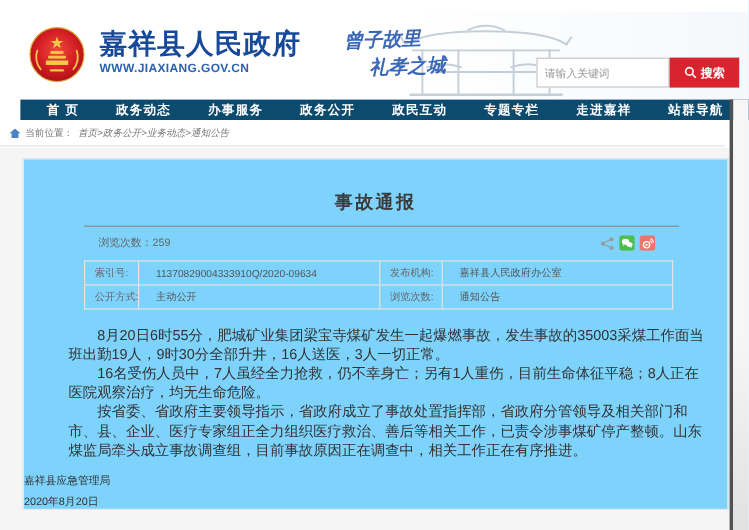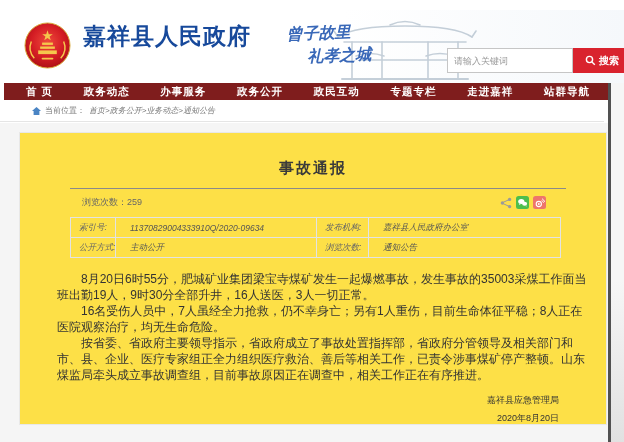--- a/index.html
+++ b/index.html
@@ -14,55 +14,55 @@
   .emblem { position:absolute; left:24px; top:12px; width:47px; height:47px; }
   .title-block { position:absolute; left:83px; top:13px; }
   .site-name { font-size:23px; font-weight:bold; color:#17499b; letter-spacing:1px; line-height:26px;}
   .site-url  { font-size:10px; font-weight:bold; color:#2a62ad; margin-top:3px; letter-spacing:0.3px; }
   .slogan { position:absolute; left:287px; top:14px; color:#3968b8; font-size:16px;
     font-style:italic; font-weight:bold; font-family:"DejaVu Serif","Liberation Serif",serif;
     transform:rotate(-2deg); line-height:17px; }
   .slogan-l2 { margin-left:20px; margin-top:6px; }
   .archway { position:absolute; left:330px; top:6px; opacity:0.6; }
   .search-box { position:absolute; left:447px; top:38px; display:flex; }
-  .search-input { width:126px; height:25px; box-sizing:border-box; border:1px solid #c6c6c6;
+  .search-input { width:111px; height:25px; box-sizing:border-box; border:1px solid #c6c6c6;
     font-size:9px; padding:0 6px; color:#333; outline:none; font-family:inherit; }
   .search-input::placeholder { color:#999; }
   .search-btn { width:58px; height:25px; background:#d9232e; color:#fff; border:none;
     font-size:10px; font-weight:bold; display:flex; align-items:center; justify-content:center;
     gap:3px; cursor:pointer; font-family:inherit; }
   
-  .nav { position:absolute; top:83px; left:4px; width:608px; height:17px; background:#7f1d1d;
+  .nav { position:absolute; top:83px; left:17px; width:608px; height:17px; background:#0c4a6e;
     display:flex; justify-content:space-between; align-items:center; padding:0 22px; box-sizing:border-box; }
   .nav a { color:#fff; font-size:10.5px; font-weight:bold; text-decoration:none; letter-spacing:1px; white-space:nowrap; }
   
   .breadcrumb-bar { position:absolute; top:100px; left:0; width:604px; height:22px; background:#fff;
     border-bottom:1px solid #e5e5e5; box-sizing:border-box; display:flex; align-items:center;
-    padding-left:32px; font-size:8px; color:#777; gap:4px; }
+    padding-left:8px; font-size:8px; color:#777; gap:4px; }
   .breadcrumb-bar a { color:#777; text-decoration:none;font-style:italic; }
   
   .content-bg { position:absolute; top:123px; left:0; width:608px; height:319px; background:#f5f5f5; }
-  .card { position:absolute; top:9px; left:19px; width:588px; height:293px; background:#fde047;
+  .card { position:absolute; top:9px; left:19px; width:588px; height:293px; background:#7dd3fc;
     border:1px solid #e8e8e8; box-sizing:border-box; }
   .article-title { margin:26px 0 0 0; text-align:center; font-size:15px; font-weight:600;
     color:#3a3a3a; letter-spacing:2px; }
   .title-divider { margin:10px 40px 0 50px; border-top:1px solid #8a8a8a; }
   .meta-row { position:relative; height:27px; margin:0 40px 0 50px; display:flex;
     align-items:center; font-size:9px; color:#666; }
   .meta-item1 { margin-left:115px; }
   .meta-item2 { margin-left:12px; }
   .share-icons { position:absolute; right:20px; top:0; height:27px; display:flex; gap:4px; align-items:center; }
   .share-icons .sbtn { display:inline-flex; cursor:pointer; }
   .meta-table { width:491px; margin:1px 47px 0 50px; border-collapse:collapse; font-size:8.5px;
-    color:#555; table-layout:fixed;font-style:italic; }
+    color:#555; table-layout:fixed; }
   .meta-table td { border:1px solid #e3e3e3; height:19px; padding:0 4px 0 14px; overflow:hidden; white-space:nowrap; }
   .meta-table td.lbl { padding-left:8px; color:#666; }
   .body-text { margin-top:13px; padding:0 13px 0 37px; font-size:12px; line-height:16px; color:#333; }
   .body-text p { margin:0; text-indent:2em; }
-  .signature-block { margin-top:8px; padding-right:47px; text-align:right; font-size:9px;
+  .signature-block { margin-top:8px; padding-right:47px; font-size:9px;
     color:#333; line-height:18px; }
   
   .win-edge { position:absolute; top:83px; left:608px; width:3px; height:359px; background:#515151; }
   .right-gutter { position:absolute; top:83px; left:611px; width:13px; height:359px;
     background:linear-gradient(to bottom,#f6f6f6 55%,#e1e1e1); }
 </style>
 </head>
 <body>
 
 <div class="header">
@@ -79,20 +79,21 @@
     <rect x="18.5" y="21" width="11" height="2.4" fill="#f5c84c"></rect>
     <rect x="16.5" y="25" width="15" height="2.4" fill="#f5c84c"></rect>
     <rect x="14.5" y="29" width="19" height="3.8" fill="#f5c84c"></rect>
     <rect x="18" y="36.4" width="12" height="2" rx="1" fill="#f5c84c"></rect>
     <path d="M10.5 37 A16 16 0 0 1 7.5 20" stroke="#f5c84c" stroke-width="1.5" fill="none"></path>
     <path d="M37.5 37 A16 16 0 0 0 40.5 20" stroke="#f5c84c" stroke-width="1.5" fill="none"></path>
   </svg>
 
   <div class="title-block">
     <div class="site-name">嘉祥县人民政府</div>
+    <div class="site-url">WWW.JIAXIANG.GOV.CN</div>
   </div>
 
   <svg class="archway" width="150" height="66" viewBox="0 0 150 66">
     <g stroke="#9fb0c0" stroke-width="1.6" fill="none" stroke-linecap="round">
       <path d="M60 9 Q75 2 90 9"></path>
       <path d="M8 21 C20 13 45 10 75 10 C105 10 130 13 142 21"></path>
       <path d="M8 21 l-4 -6 M142 21 l4 -6"></path>
       <line x1="14" y1="26" x2="136" y2="26"></line>
       <path d="M26 40 Q40 35 54 40 M96 40 Q110 35 124 40"></path>
       <line x1="30" y1="44" x2="120" y2="44"></line>

